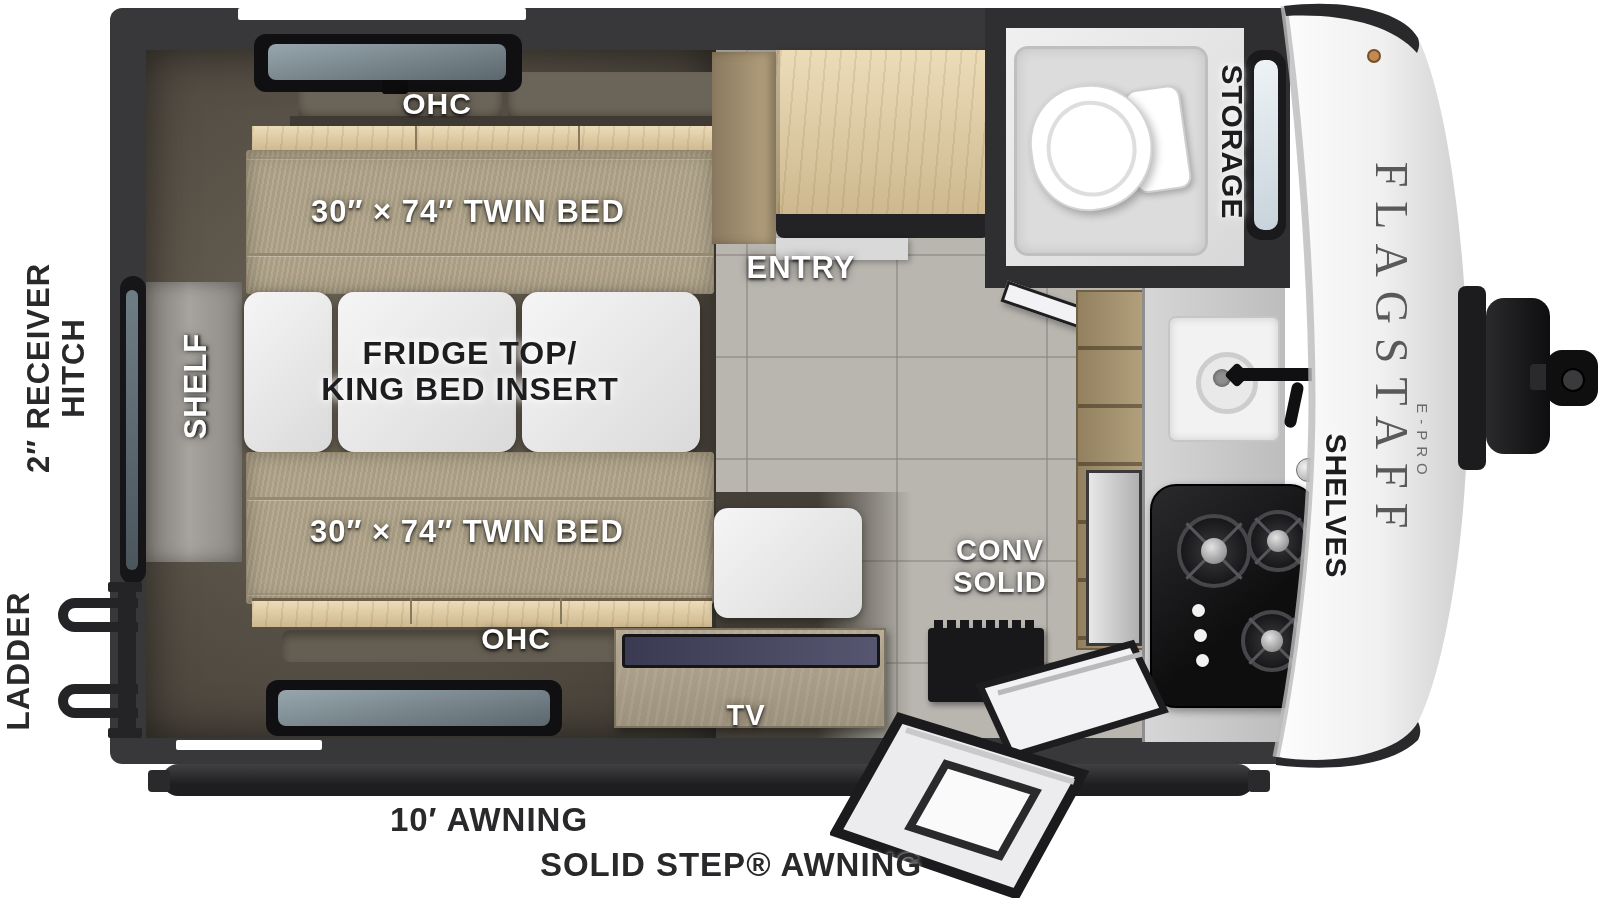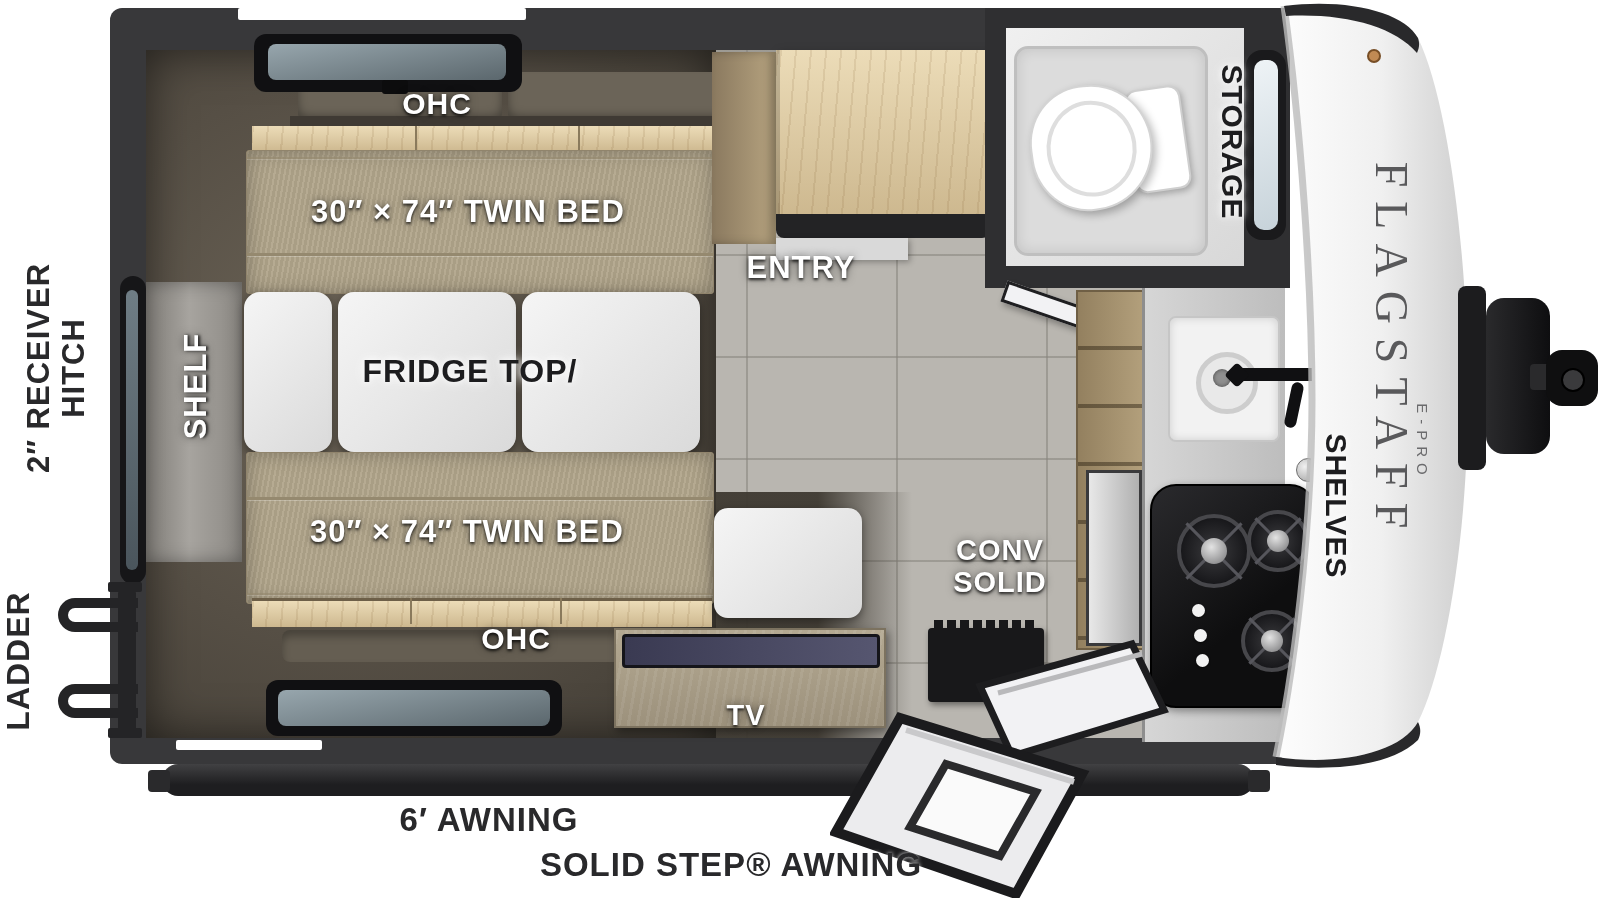--- a/index.html
+++ b/index.html
@@ -244,28 +244,29 @@
     <div class="abs" style="left:1546px;top:350px;width:52px;height:56px;background:#0f0f10;border-radius:16px;"></div>
     <div class="abs" style="left:1561px;top:368px;width:20px;height:20px;border-radius:50%;
          background:#3a3a3c;border:2px solid #000;"></div>
   </div>
 
   <div class="lbl ext vup" style="left:57px;top:368px;font-size:31px;">
     <span class="ln">2″ RECEIVER</span>
     <span class="ln">HITCH</span>
   </div>
   <div class="lbl ext vup" style="left:18px;top:661px;font-size:32px;">LADDER</div>
-  <div class="lbl ext" style="left:489px;top:820px;font-size:33px;">6′ AWNING</div>
+  <div class="lbl ext" style="left:489px;top:820px;font-size:33px;">10′ AWNING</div>
   <div class="lbl ext" style="left:731px;top:865px;font-size:33px;">SOLID STEP® AWNING</div>
 
   <div class="lbl white" style="left:437px;top:104px;font-size:30px;">OHC</div>
   <div class="lbl white" style="left:468px;top:212px;font-size:31px;">30″ × 74″ TWIN BED</div>
   <div class="lbl white vup" style="left:196px;top:386px;font-size:31px;">SHELF</div>
   <div class="lbl dark" style="left:470px;top:372px;font-size:32px;">
     <span class="ln">FRIDGE TOP/</span>
+    <span class="ln">KING BED INSERT</span>
   </div>
   <div class="lbl white" style="left:467px;top:532px;font-size:31px;">30″ × 74″ TWIN BED</div>
   <div class="lbl white" style="left:516px;top:639px;font-size:30px;">OHC</div>
   <div class="lbl white" style="left:746px;top:684px;font-size:29px;margin-top:31px;">TV</div>
   <div class="lbl white" style="left:801px;top:268px;font-size:31px;">ENTRY</div>
   <div class="lbl dark vdown" style="left:1232px;top:142px;font-size:30px;">STORAGE</div>
   <div class="lbl white" style="left:1000px;top:566px;font-size:29px;">
     <span class="ln">CONV</span>
     <span class="ln">SOLID</span>
   </div>

